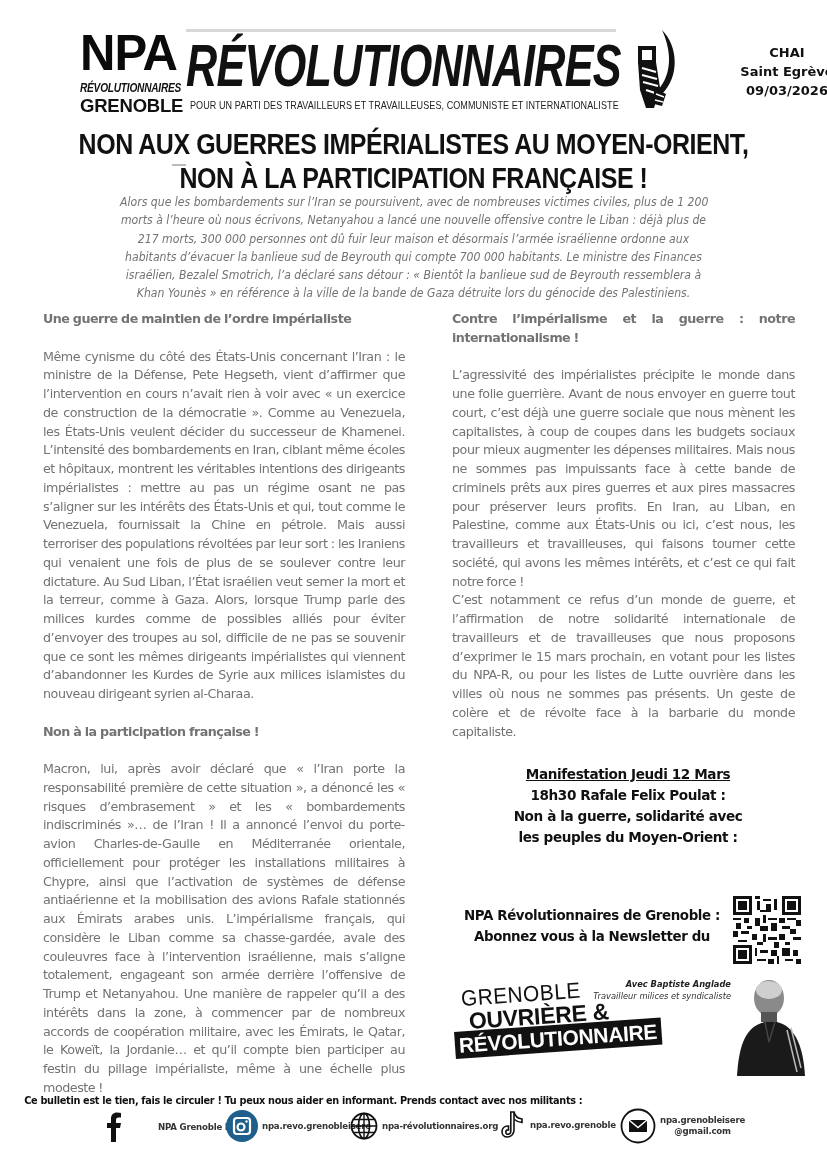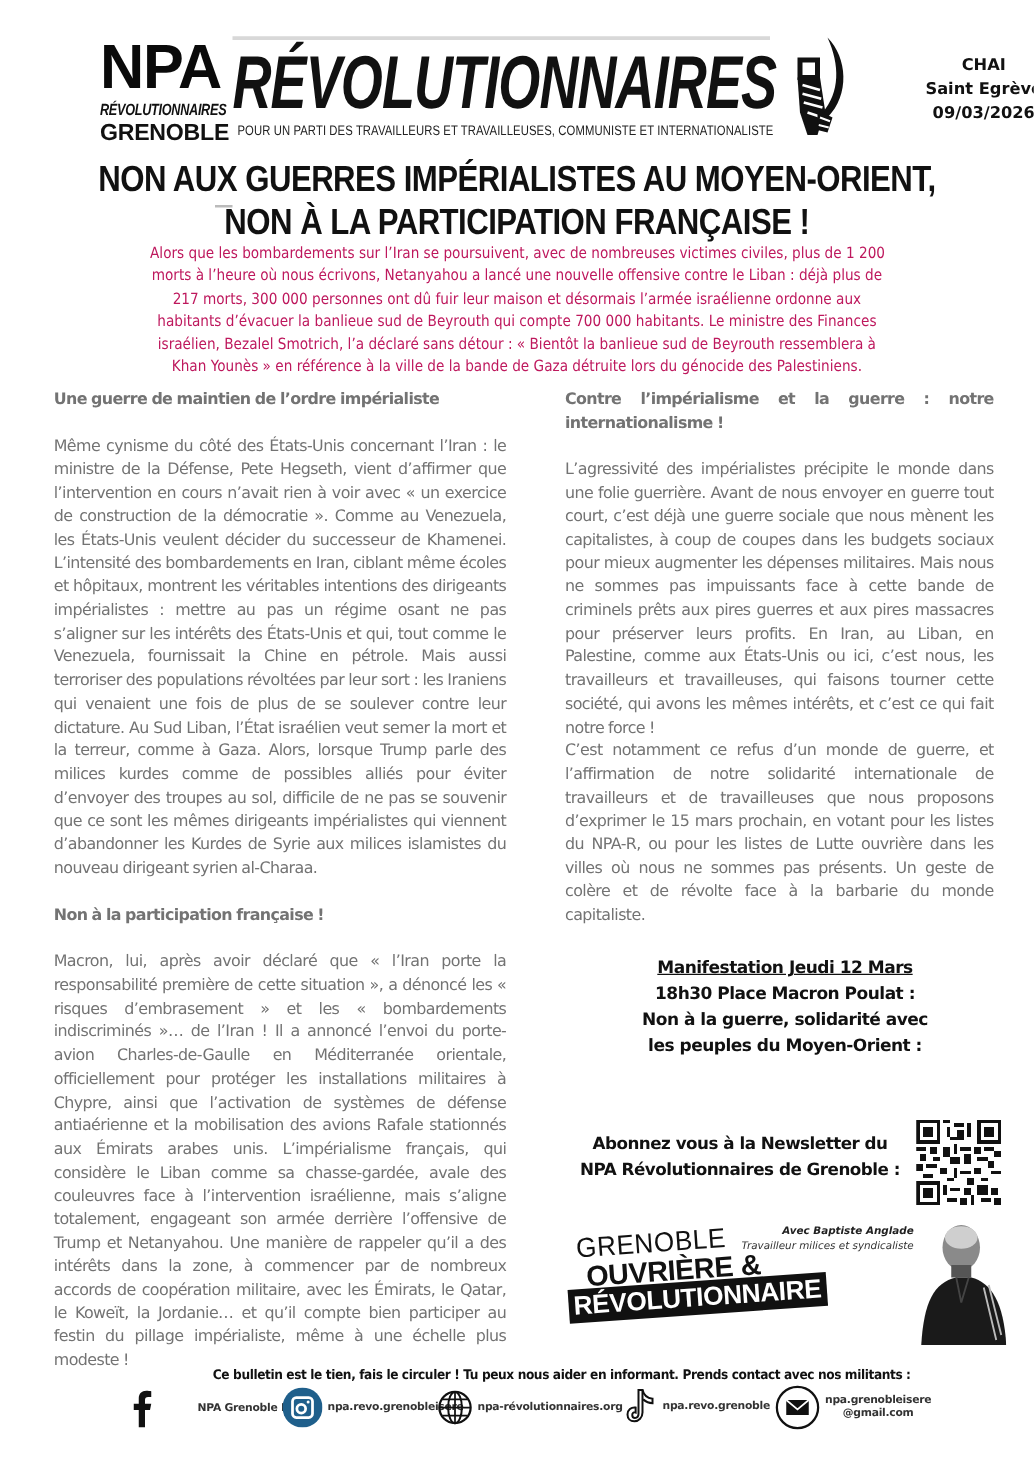--- a/index.html
+++ b/index.html
@@ -18,21 +18,21 @@
 
   .emblem { position: absolute; left: 632px; top: 28px; width: 50px; height: 84px; }
 
   .meta { position: absolute; left: 732px; top: 43px; width: 110px; text-align: center; font-family: "DejaVu Sans", sans-serif; font-weight: bold; font-size: 13px; line-height: 19px; }
 
   
   .headline { position: absolute; left: 0; top: 127px; width: 827px; text-align: center; font-family: "Liberation Sans", sans-serif; font-weight: bold; font-size: 29px; line-height: 34px; letter-spacing: -0.5px; }
   .headline div { display: block; transform: scaleX(0.86); }
   .headline-dash { position: absolute; left: 172px; top: 164px; width: 14px; height: 2px; background: #bbb; }
 
-  .lede { position: absolute; left: 80px; top: 193px; width: 667px; text-align: center; font-family: "DejaVu Sans", sans-serif; font-size: 12.4px; line-height: 18.3px; color: #be185d; }
+  .lede { position: absolute; left: 80px; top: 193px; width: 667px; text-align: center; font-family: "DejaVu Sans", sans-serif; font-style: italic; font-size: 12.4px; line-height: 18.3px; color: #737373; }
   .lede span { display: block; transform: scaleX(0.88); white-space: nowrap; }
 
   
   .col { position: absolute; font-family: "DejaVu Sans", sans-serif; font-size: 12.7px; line-height: 18.75px; color: #737373; text-align: justify; }
   .col-left { left: 43px; top: 310px; width: 362px; }
   .col-right { left: 452px; top: 310px; width: 343px; }
   .col p { text-align: justify; letter-spacing: -0.45px; word-spacing: -0.5px; }
   .col .h { font-weight: bold; letter-spacing: -0.5px; }
   .col .gap { height: 18.75px; }
 
@@ -44,21 +44,21 @@
 
   .promo { position: absolute; left: 455px; top: 972px; width: 350px; height: 110px; }
   .promo-gre { position: absolute; left: 6px; top: 14px; font-family: "Liberation Sans", sans-serif; font-size: 22px; letter-spacing: 0.5px; transform: rotate(-4deg) scaleX(0.95); transform-origin: left; }
   .promo-ouv { position: absolute; left: 14px; top: 36px; font-family: "Liberation Sans", sans-serif; font-weight: bold; font-size: 23px; letter-spacing: -0.3px; transform: rotate(-4deg); transform-origin: left; }
   .promo-rev { position: absolute; left: 0px; top: 60px; background: #111; color: #fff; font-family: "Liberation Sans", sans-serif; font-weight: bold; font-size: 21px; line-height: 27px; padding: 0 4px; transform: rotate(-4deg); transform-origin: left; letter-spacing: -0.3px; }
   .promo-name { position: absolute; right: 74px; top: 6px; text-align: right; font-family: "DejaVu Sans", sans-serif; font-size: 8.3px; line-height: 12px; color: #333; }
   .promo-name b { font-style: italic; color: #222; }
   .promo-name i { display: block; }
   .photo { position: absolute; right: 0; top: 0; width: 70px; height: 104px; }
 
-  .footer-line { position: absolute; left: 0; top: 1094px; width: 753px; text-align: right; font-family: "DejaVu Sans", sans-serif; font-weight: bold; font-size: 10.6px; letter-spacing: -0.35px; }
+  .footer-line { position: absolute; left: 0; top: 1094px; width: 753px; text-align: left; font-family: "DejaVu Sans", sans-serif; font-weight: bold; font-size: 10.6px; letter-spacing: -0.35px; }
   .footer-line span { display: inline-block; transform: scaleX(0.92); }
 
   .socials { position: absolute; left: 100px; top: 1108px; width: 640px; height: 50px; }
   .soc { position: absolute; display: flex; align-items: center; font-family: "DejaVu Sans", sans-serif; font-weight: bold; font-size: 8.6px; color: #333; letter-spacing: -0.2px; }
   .soc .lbl { margin-left: 4px; line-height: 11px; }
   .soc svg { flex-shrink: 0; }
 </style>
 </head>
 <body>
 
@@ -114,28 +114,28 @@
 
 <div class="col col-right">
   <p class="h" style="text-align: justify; text-align-last: left;">Contre l’impérialisme et la guerre : notre internationalisme !</p>
   <div class="gap"></div>
   <p>L’agressivité des impérialistes précipite le monde dans une folie guerrière. Avant de nous envoyer en guerre tout court, c’est déjà une guerre sociale que nous mènent les capitalistes, à coup de coupes dans les budgets sociaux pour mieux augmenter les dépenses militaires. Mais nous ne sommes pas impuissants face à cette bande de criminels prêts aux pires guerres et aux pires massacres pour préserver leurs profits. En Iran, au Liban, en Palestine, comme aux États-Unis ou ici, c’est nous, les travailleurs et travailleuses, qui faisons tourner cette société, qui avons les mêmes intérêts, et c’est ce qui fait notre force !</p>
   <p>C’est notamment ce refus d’un monde de guerre, et l’affirmation de notre solidarité internationale de travailleurs et de travailleuses que nous proposons d’exprimer le 15 mars prochain, en votant pour les listes du NPA-R, ou pour les listes de Lutte ouvrière dans les villes où nous ne sommes pas présents. Un geste de colère et de révolte face à la barbarie du monde capitaliste.</p>
 </div>
 
 <div class="event">
   <div class="u">Manifestation Jeudi 12 Mars</div>
-  <div>18h30 Place Macron Poulat :</div>
+  <div>18h30 Rafale Felix Poulat :</div>
   <div>Non à la guerre, solidarité avec</div>
   <div>les peuples du Moyen-Orient :</div>
 </div>
 
 <div class="newsletter">
+  <div>NPA Révolutionnaires de Grenoble :</div>
   <div>Abonnez vous à la Newsletter du</div>
-  <div>NPA Révolutionnaires de Grenoble :</div>
 </div>
 <svg class="qr" viewBox="0 0 25 25" shape-rendering="crispEdges">
   <rect width="25" height="25" fill="#fff"></rect>
   <g fill="#111">
     <path d="M0 0h7v7H0z M1 1v5h5V1z M2 2h3v3H2z" fill-rule="evenodd"></path>
     <path d="M18 0h7v7h-7z M19 1v5h5V1z M20 2h3v3h-3z" fill-rule="evenodd"></path>
     <path d="M0 18h7v7H0z M1 19v5h5v-5z M2 20h3v3H2z" fill-rule="evenodd"></path>
     <rect x="8" y="0" width="2" height="1"></rect>
       <rect x="11" y="1" width="3" height="1"></rect>
       <rect x="9" y="2" width="1" height="3"></rect>

